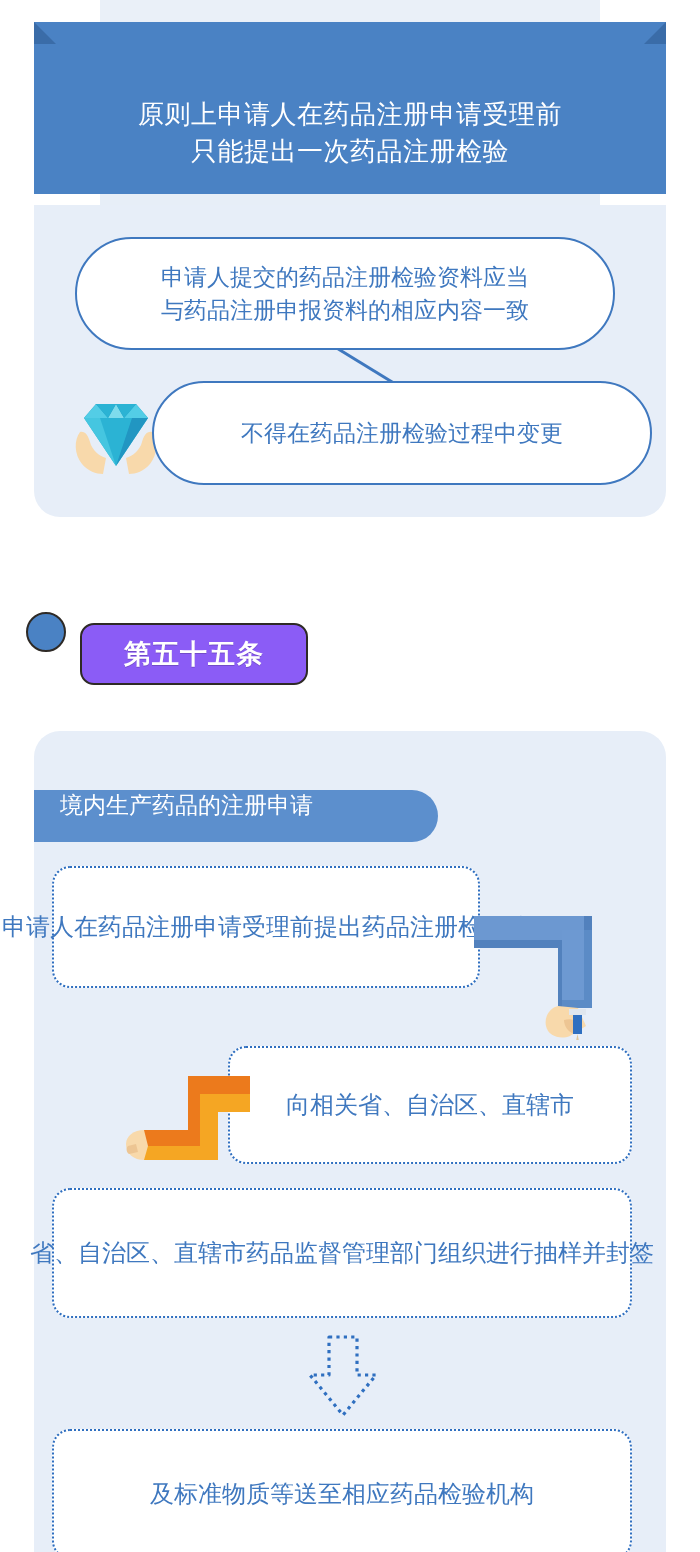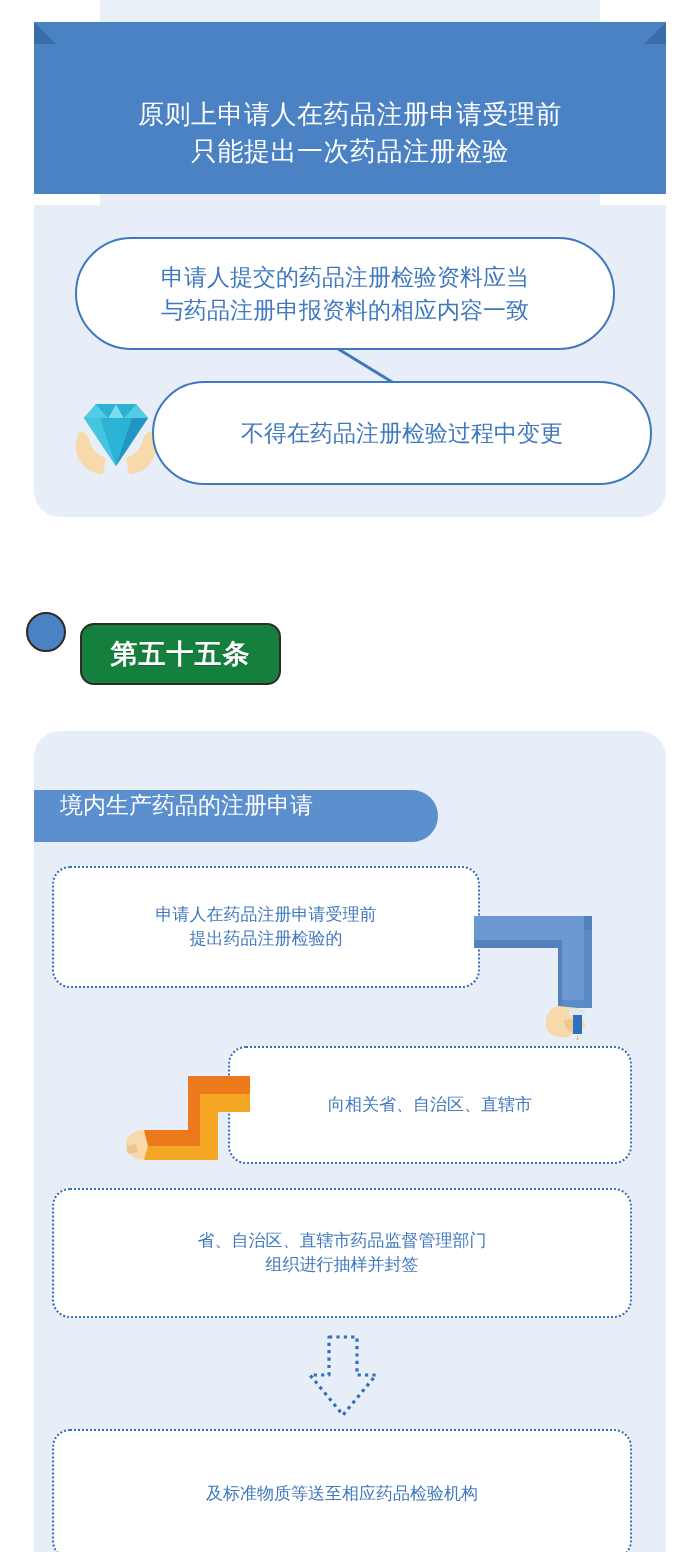--- a/index.html
+++ b/index.html
@@ -75,22 +75,22 @@
     left:333px;top:345px;width:70px;height:42px;
   }
 
   
   #gem-hands-icon{left:70px;top:388px;width:92px;height:88px;}
   #badge-dot{
     left:26px;top:612px;width:40px;height:40px;border-radius:50%;
     background:#4a82c4;border:2.5px solid #2e2a26;box-sizing:border-box;
   }
   #section-badge{
-    left:80px;top:623px;width:201px;height:62px;
-    background:#15803d;border:2.5px solid #2e2a26;border-radius:14px;
+    left:80px;top:623px;width:228px;height:62px;
+    background:#8b5cf6;border:2.5px solid #2e2a26;border-radius:14px;
     box-sizing:border-box;
     display:flex;align-items:center;justify-content:center;
   }
   #section-badge .badge-label{
     color:#ffffff;font-size:27px;font-weight:bold;letter-spacing:1px;
     text-shadow:0 1px 0 rgba(0,0,0,.18);
   }
   #section-badge-shadow{
     left:88px;top:631px;width:212px;height:62px;
     background:#5c8fcd;border-radius:14px;z-index:-1;
@@ -109,22 +109,22 @@
     display:flex;align-items:flex-start;
   }
   #domestic-pill .pill-label{
     color:#ffffff;font-size:23px;margin-left:26px;white-space:nowrap;
   }
 
   
   .step-box{
     position:absolute;background:#ffffff;
     border:2.5px dotted #2f6fc0;border-radius:18px;
-    display:flex;flex-direction:column;align-items:center;justify-content:center;
-    color:#3f78bf;font-size:17px;line-height:1.42;
+    display:flex;flex-direction:row;align-items:center;justify-content:center;
+    color:#3f78bf;font-size:24px;line-height:1.42;
     box-sizing:border-box;
   }
   .step-box .sline{white-space:nowrap;}
   #step-1{left:52px;top:866px;width:428px;height:122px;}
   #step-2{left:228px;top:1046px;width:404px;height:118px;}
   #step-3{left:52px;top:1188px;width:580px;height:130px;}
   #step-4{left:52px;top:1429px;width:580px;height:130px;}
 
   
   #blue-arm{left:474px;top:908px;width:118px;height:132px;}

